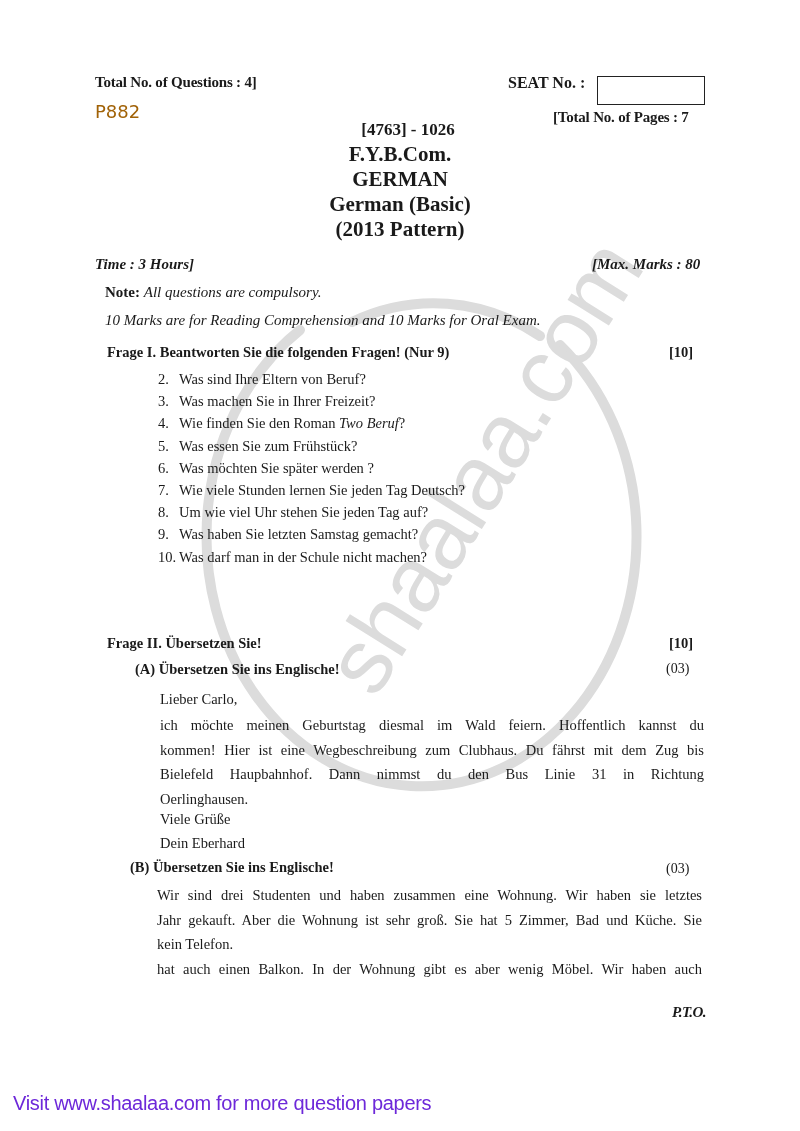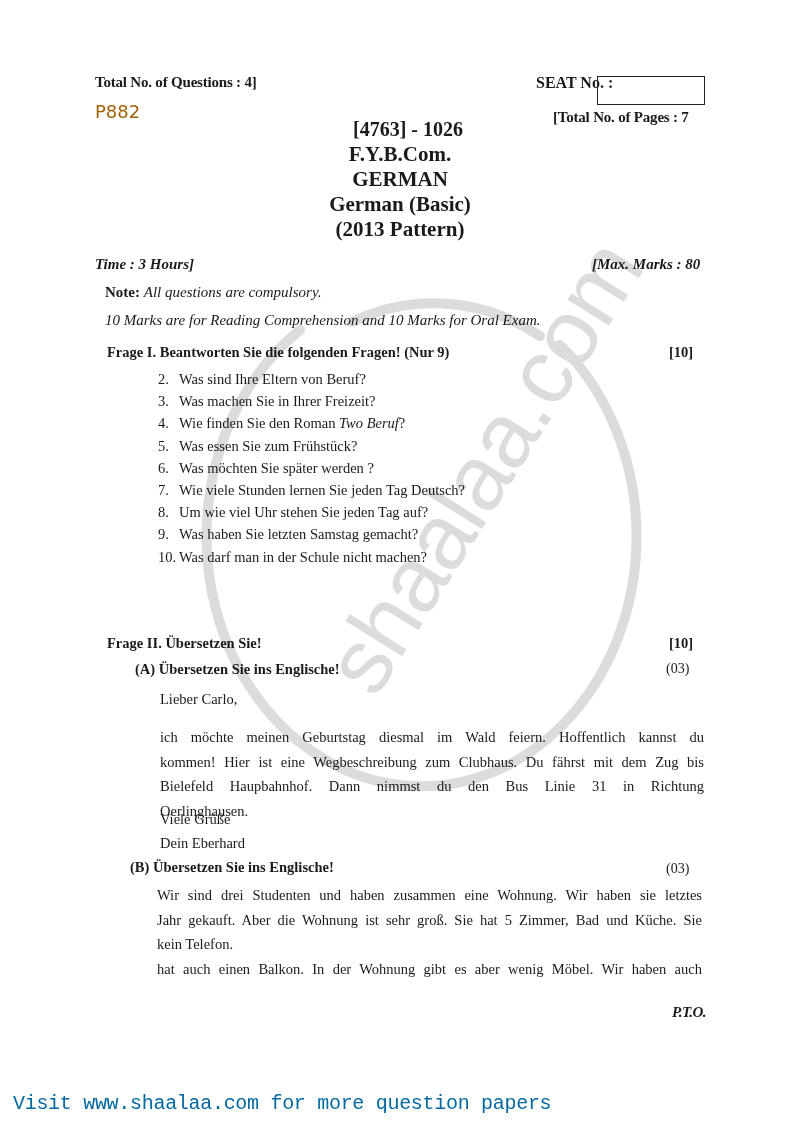--- a/index.html
+++ b/index.html
@@ -12,21 +12,21 @@
       color: #1a1a1a;
     }
     .abs { position: absolute; white-space: nowrap; }
     .i { font-style: italic; }
 
     
     .watermark { position: absolute; left: 0; top: 0; width: 800px; height: 1131px; pointer-events: none; }
 
     .hdr-q { left: 95px; top: 74px; font-size: 15px; font-weight: bold; letter-spacing: -0.2px; }
     .paper-code { left: 95px; top: 101px; font-family: "DejaVu Sans", sans-serif; font-size: 18px; color: #a16207; }
-    .seat-label { left: 536px; top: 74px; font-size: 16px; font-weight: bold; }
+    .seat-label { left: 508px; top: 74px; font-size: 16px; font-weight: bold; }
     .seat-box { position: absolute; left: 597px; top: 76px; width: 108px; height: 29px; border: 1.5px solid #222; }
     .pages { left: 553px; top: 109px; font-size: 15px; font-weight: bold; letter-spacing: -0.2px; font-family: Liberation Serif, serif; }
 
     .title-block { position: absolute; left: 0; top: 117px; width: 800px; text-align: center; padding-left: 0; }
     .title-line { display: block; font-size: 21px; font-weight: bold; line-height: 25px; transform: translateX(0px); }
 
     .time { left: 95px; top: 256px; font-size: 15px; font-style: italic; font-weight: bold; }
     .maxmarks { left: 592px; top: 256px; font-size: 15px; font-style: italic; font-weight: bold; }
 
     .note { left: 105px; top: 284px; font-size: 15px; }
@@ -40,41 +40,41 @@
 
     .qlist { position: absolute; left: 158px; top: 368px; list-style: none; }
     .qlist li { height: 22.2px; font-size: 14.5px; line-height: 22px; white-space: nowrap; }
     .qlist .num { display: inline-block; width: 21px; }
 
     .para { position: absolute; font-size: 14.5px; line-height: 24.5px; text-align: justify; text-align-last: left; }
     .para-line { display: block; text-align: justify; text-align-last: justify; white-space: nowrap; }
     .para-line.last { text-align-last: left; }
 
     .pto { left: 662px; top: 1004px; font-size: 15px; font-style: italic; font-weight: bold; letter-spacing: -0.5px; margin-left: 10px; }
-    .footer { left: 13px; top: 1092px; font-family: Liberation Mono, monospace; font-size: 20px; color: #0369a1; letter-spacing: -0.3px; }
+    .footer { left: 13px; top: 1092px; font-family: Liberation Sans, sans-serif; font-size: 20px; color: #6d28d9; letter-spacing: -0.3px; }
   </style>
 </head>
 <body>
 
 <svg class="watermark" viewBox="0 0 800 1131" xmlns="http://www.w3.org/2000/svg">
   <g>
     <path d="M 300 330 A 215 250 0 1 0 560 345" fill="none" stroke="#dcdcdc" stroke-width="10" stroke-linecap="round"></path>
     <path d="M 352 322 A 215 250 0 0 1 540 336" fill="none" stroke="#dcdcdc" stroke-width="10" stroke-linecap="round"></path>
   </g>
   <text x="0" y="0" transform="translate(375,700) rotate(-58)" font-family="Liberation Sans, DejaVu Sans, sans-serif" font-size="92" fill="#dcdcdc" letter-spacing="-1">shaalaa.com</text>
 </svg>
 
 <div class="abs hdr-q">Total No. of Questions : 4]</div>
 <div class="abs paper-code">P882</div>
 <div class="abs seat-label">SEAT No. :</div>
 <div class="seat-box"></div>
 <div class="abs pages">[Total No. of Pages : 7</div>
 
 <div class="title-block">
-  <span class="title-line" style="font-size:20px; margin-top:0px; padding-left:16px;">[4763] - 1026</span>
+  <span class="title-line" style="font-size:17px; margin-top:0px; padding-left:16px;">[4763] - 1026</span>
   <span class="title-line">F.Y.B.Com.</span>
   <span class="title-line">GERMAN</span>
   <span class="title-line">German (Basic)</span>
   <span class="title-line">(2013 Pattern)</span>
 </div>
 
 <div class="abs time">Time : 3 Hours]</div>
 <div class="abs maxmarks">[Max. Marks : 80</div>
 
 <div class="abs note">
@@ -98,21 +98,21 @@
   <li><span class="num">10.</span><span>Was darf man in der Schule nicht machen?</span></li>
 </ol>
 
 <div class="abs q-head" style="left:107px; top:635px;">Frage II. Übersetzen Sie!</div>
 <div class="abs marks" style="left:669px; top:635px;">[10]</div>
 
 <div class="abs q-head" style="left:135px; top:661px;">(A) Übersetzen Sie ins Englische!</div>
 <div class="abs submarks" style="left:666px; top:661px;">(03)</div>
 
 <div class="abs" style="left:160px; top:691px; font-size:14.5px;">Lieber Carlo,</div>
-<div class="para" style="left:160px; top:713px; width:544px;margin-top:12px;">
+<div class="para" style="left:160px; top:713px; width:544px;">
   <span class="para-line">ich möchte meinen Geburtstag diesmal im Wald feiern. Hoffentlich kannst du</span>
   <span class="para-line">kommen! Hier ist eine Wegbeschreibung zum Clubhaus. Du fährst mit dem Zug bis</span>
   <span class="para-line">Bielefeld Haupbahnhof. Dann nimmst du den Bus Linie 31 in Richtung</span>
   <span class="para-line last">Oerlinghausen.</span>
 </div>
 <div class="abs" style="left:160px; top:811px; font-size:14.5px;">Viele Grüße</div>
 <div class="abs" style="left:160px; top:835px; font-size:14.5px;">Dein Eberhard</div>
 
 <div class="abs q-head" style="left:130px; top:859px;">(B) Übersetzen Sie ins Englische!</div>
 <div class="abs submarks" style="left:666px; top:861px;">(03)</div>

